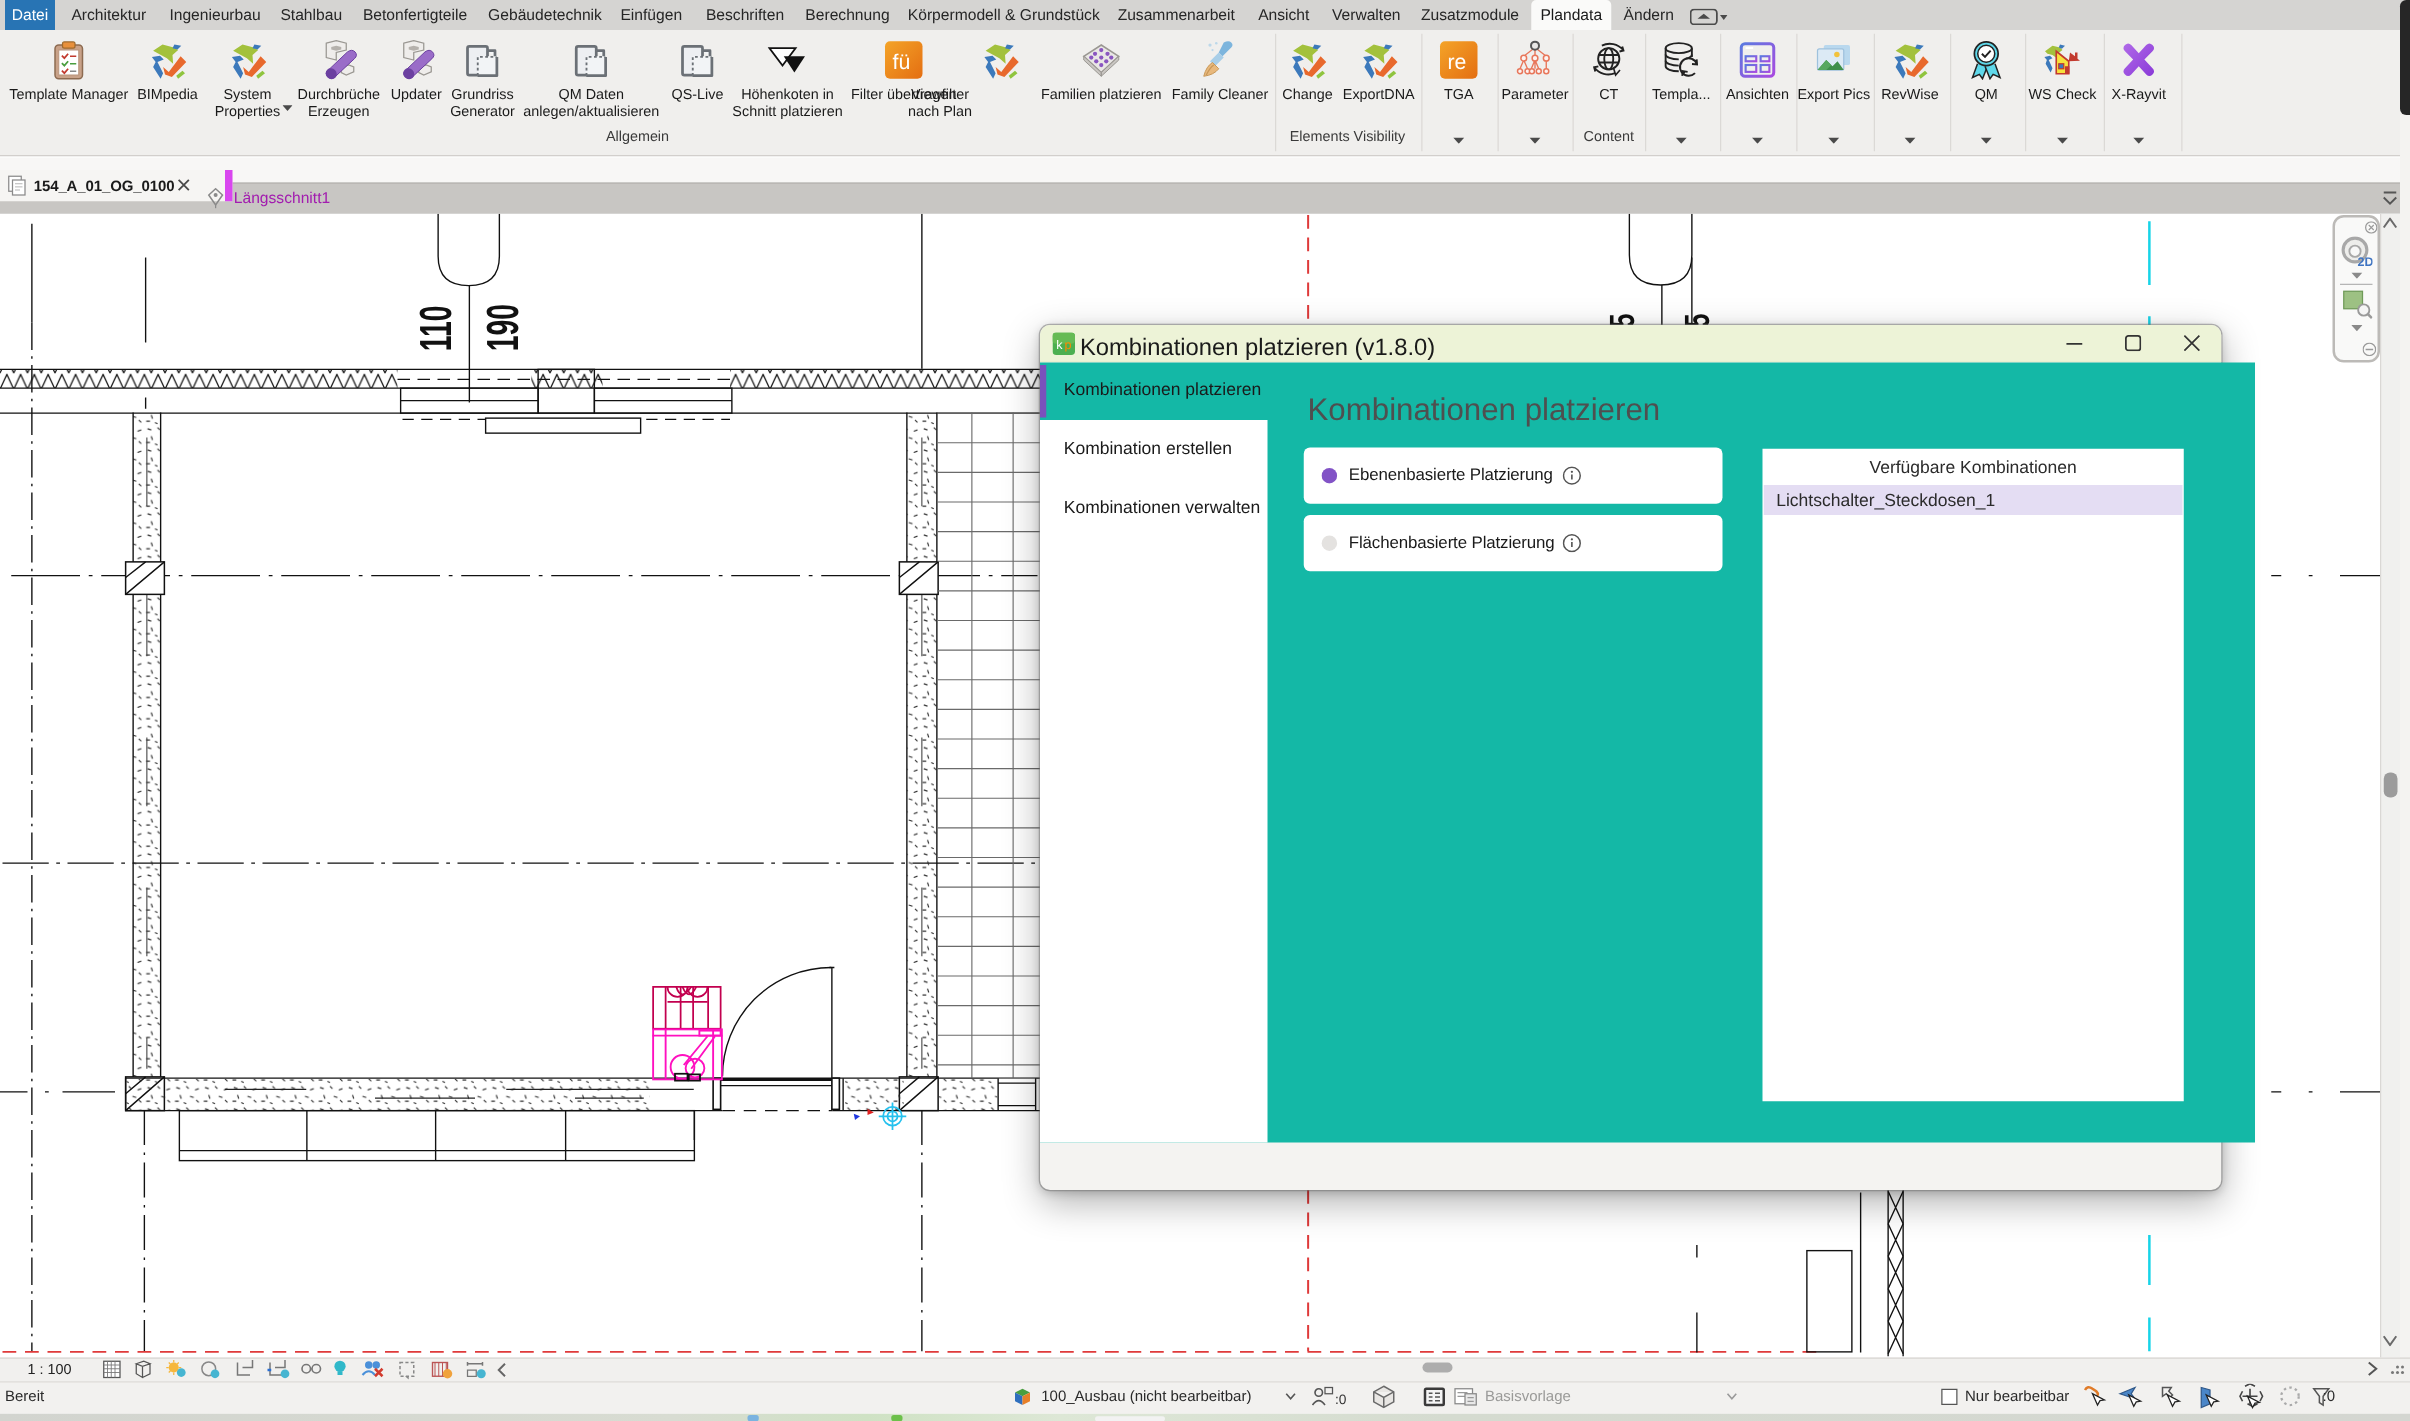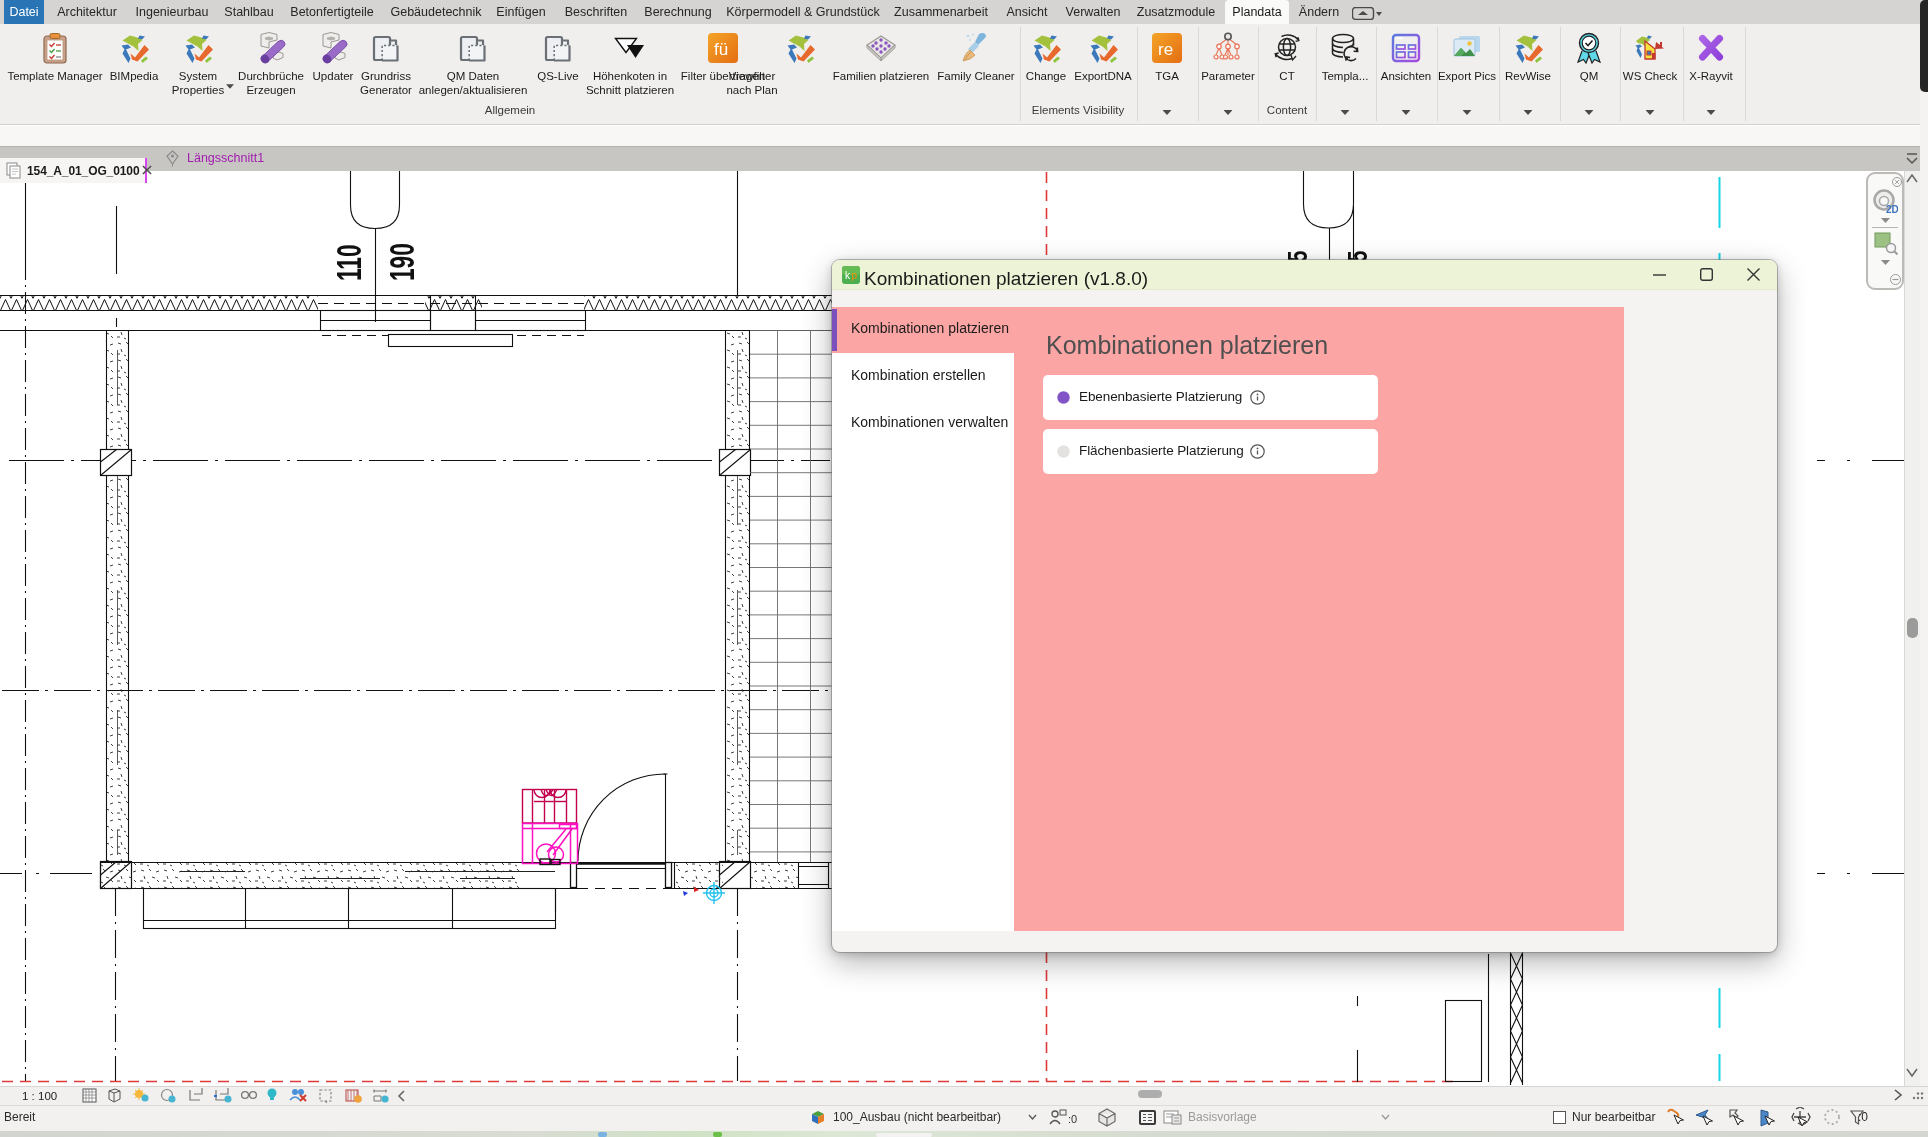--- a/index.html
+++ b/index.html
@@ -11,33 +11,33 @@
 #plandatatab{position:absolute;left:1225px;top:0;width:64px;height:24px;background:#fafaf9;border-radius:4px 4px 0 0;text-align:center;line-height:24px;font-size:12.5px;color:#1a1a1a}
 #ribbontoggle{position:absolute;left:1352px;top:7px;width:30px;height:13px}
 #ribbon{position:absolute;left:0;top:24px;width:1928px;height:101px;background:#f0efed;border-bottom:1px solid #d2cfcc}
 .rsep{position:absolute;top:27px;width:1px;height:94px;background:#dbd9d6}
 .rlabel{position:absolute;top:70px;font-size:11.5px;line-height:13.5px;color:#1a1a1a;text-align:center;transform:translateX(-50%);white-space:pre-line}
 .plabel{position:absolute;top:104px;font-size:11.5px;color:#3a3a3a;text-align:right;transform:translateX(-50%);white-space:nowrap}
 .pcaret{position:absolute;top:110px;width:9px;height:5px;transform:translateX(-50%)}
 .ricon{position:absolute;top:32px;width:32px;height:32px;transform:translateX(-50%)}
 #gapstrip{position:absolute;left:0;top:126px;width:1928px;height:20px;background:#f8f7f6}
 #viewtabs{position:absolute;left:0;top:146px;width:1928px;height:25px;background:#c8c6c3;border-top:1px solid #b5b3b0}
-#vtab1{position:absolute;left:0;top:158px;width:147px;height:25px;background:#f6f5f3;border-right:2px solid #d946ef}
+#vtab1{position:absolute;left:0;top:136px;width:186px;height:25px;background:#f6f5f3;border-right:6px solid #d946ef}
 #vtab1 .t{position:absolute;left:27px;top:6px;font-size:12px;font-weight:bold;color:#1a1a1a;letter-spacing:-0.1px}
 #vtab2t{position:absolute;left:187px;top:151px;font-size:12.5px;color:#a21caf}
 #darkcorner{position:absolute;left:1920px;top:0;width:8px;height:92px;background:#262626;border-radius:5px 0 0 5px}
 #canvas{position:absolute;left:0;top:171px;width:1928px;height:915px;background:#fff;overflow:hidden}
 #vscroll{position:absolute;left:1904px;top:171px;width:16px;height:915px;background:#f0f0ee;border-left:1px solid #dad8d5}
 #rightm{position:absolute;left:1920px;top:92px;width:8px;height:1045px;background:#f4f3f1}
 #viewbar{position:absolute;left:0;top:1086px;width:1928px;height:19px;background:#f1f0ee;border-top:1px solid #d7d5d2}
 #statusbar{position:absolute;left:0;top:1105px;width:1928px;height:26px;background:#f2f1ef;border-top:1px solid #dddbd8}
 #sliver{position:absolute;left:0;top:1131px;width:1928px;height:6px;background:linear-gradient(90deg,#d2d4cf 0%,#d8dcd2 28%,#cfe2c4 36%,#dde7d6 44%,#d5dbd0 60%,#d4d6d1 100%)}
 #dialog{position:absolute;left:832px;top:260px;width:945px;height:692px;border-radius:8px;box-shadow:0 0 0 1px rgba(120,120,120,0.55),0 10px 30px rgba(0,0,0,0.30),0 2px 8px rgba(0,0,0,0.18);background:#f4f3f1}
 #dtitle{position:absolute;left:0;top:0;width:945px;height:30px;background:#edf3d7;border-radius:8px 8px 0 0;border-bottom:1px solid #e4ecc9}
-#dbody{position:absolute;left:0;top:47px;width:792px;height:624px;background:#fca5a5}
+#dbody{position:absolute;left:0;top:30px;width:972px;height:624px;background:#14b8a6}
 #dsidebarw{position:absolute;left:0;top:46px;width:182px;height:578px;background:#fff}
 #dnavbar{position:absolute;left:0;top:2px;width:5px;height:42px;background:#7a51bc}
 #toast{position:absolute;left:0;top:624px;width:945px;height:68px;background:#00bd00;border-radius:0 0 8px 8px}
 .dnav{position:absolute;left:19px;font-size:14px;color:#1a1a1a;white-space:nowrap}
 #dheading{position:absolute;left:214px;top:24px;font-size:25px;color:#4f4f4f}
 .card{position:absolute;left:211px;width:335px;height:45px;background:#fff;border-radius:5px}
 .cardlbl{position:absolute;left:36px;top:14px;font-size:13.5px;letter-spacing:-0.1px;color:#1a1a1a;white-space:nowrap}
 #rpanel{position:absolute;left:578px;top:69px;width:337px;height:522px;background:#fff}
 #rphead{position:absolute;left:0;top:6px;width:337px;text-align:center;font-size:14px;color:#2b2b2b}
 #rpsel{position:absolute;left:1px;top:29px;width:335px;height:24px;background:#e4ddf3}
@@ -603,20 +603,26 @@
 <svg class="abs" style="left:14px;top:16px;width:13px;height:13px" viewBox="0 0 13 13">
           <circle cx="6.5" cy="6.5" r="6.2" fill="#8253c6"></circle>
         </svg>
 <span class="cardlbl">Ebenenbasierte Platzierung</span>
 <svg class="abs" style="left:207px;top:15px;width:15px;height:15px" viewBox="0 0 15 15">
           <circle cx="7.5" cy="7.5" r="6.7" fill="none" stroke="#555" stroke-width="1.2"></circle>
           <path d="M7.5,6.5 v4" stroke="#555" stroke-width="1.3"></path>
           <circle cx="7.5" cy="4.4" r="0.9" fill="#555"></circle>
         </svg>
 </div>
+<div id="rpanel">
+        <div id="rphead">Verfügbare Kombinationen</div>
+        <div id="rpsel">
+          <span>Lichtschalter_Steckdosen_1</span>
+        </div>
+      </div>
 </div>
 </div>
 <div id="navpanel">
 <svg class="abs" style="left:24px;top:3px;width:10px;height:10px" viewBox="0 0 10 10">
       <circle cx="5" cy="5" r="4.5" fill="none" stroke="#9a9a9a"></circle>
       <path d="M3,3 l4,4 m0,-4 l-4,4" stroke="#9a9a9a" stroke-width="0.9"></path>
     </svg>
 <svg class="abs" style="left:4px;top:15px;width:26px;height:26px" viewBox="0 0 26 26">
       <circle cx="12" cy="11" r="9.5" fill="#ededeb" stroke="#a8a8a8" stroke-width="2.5"></circle>
       <circle cx="12" cy="12" r="4.5" fill="#f8f8f8" stroke="#a8a8a8" stroke-width="1.5"></circle>

